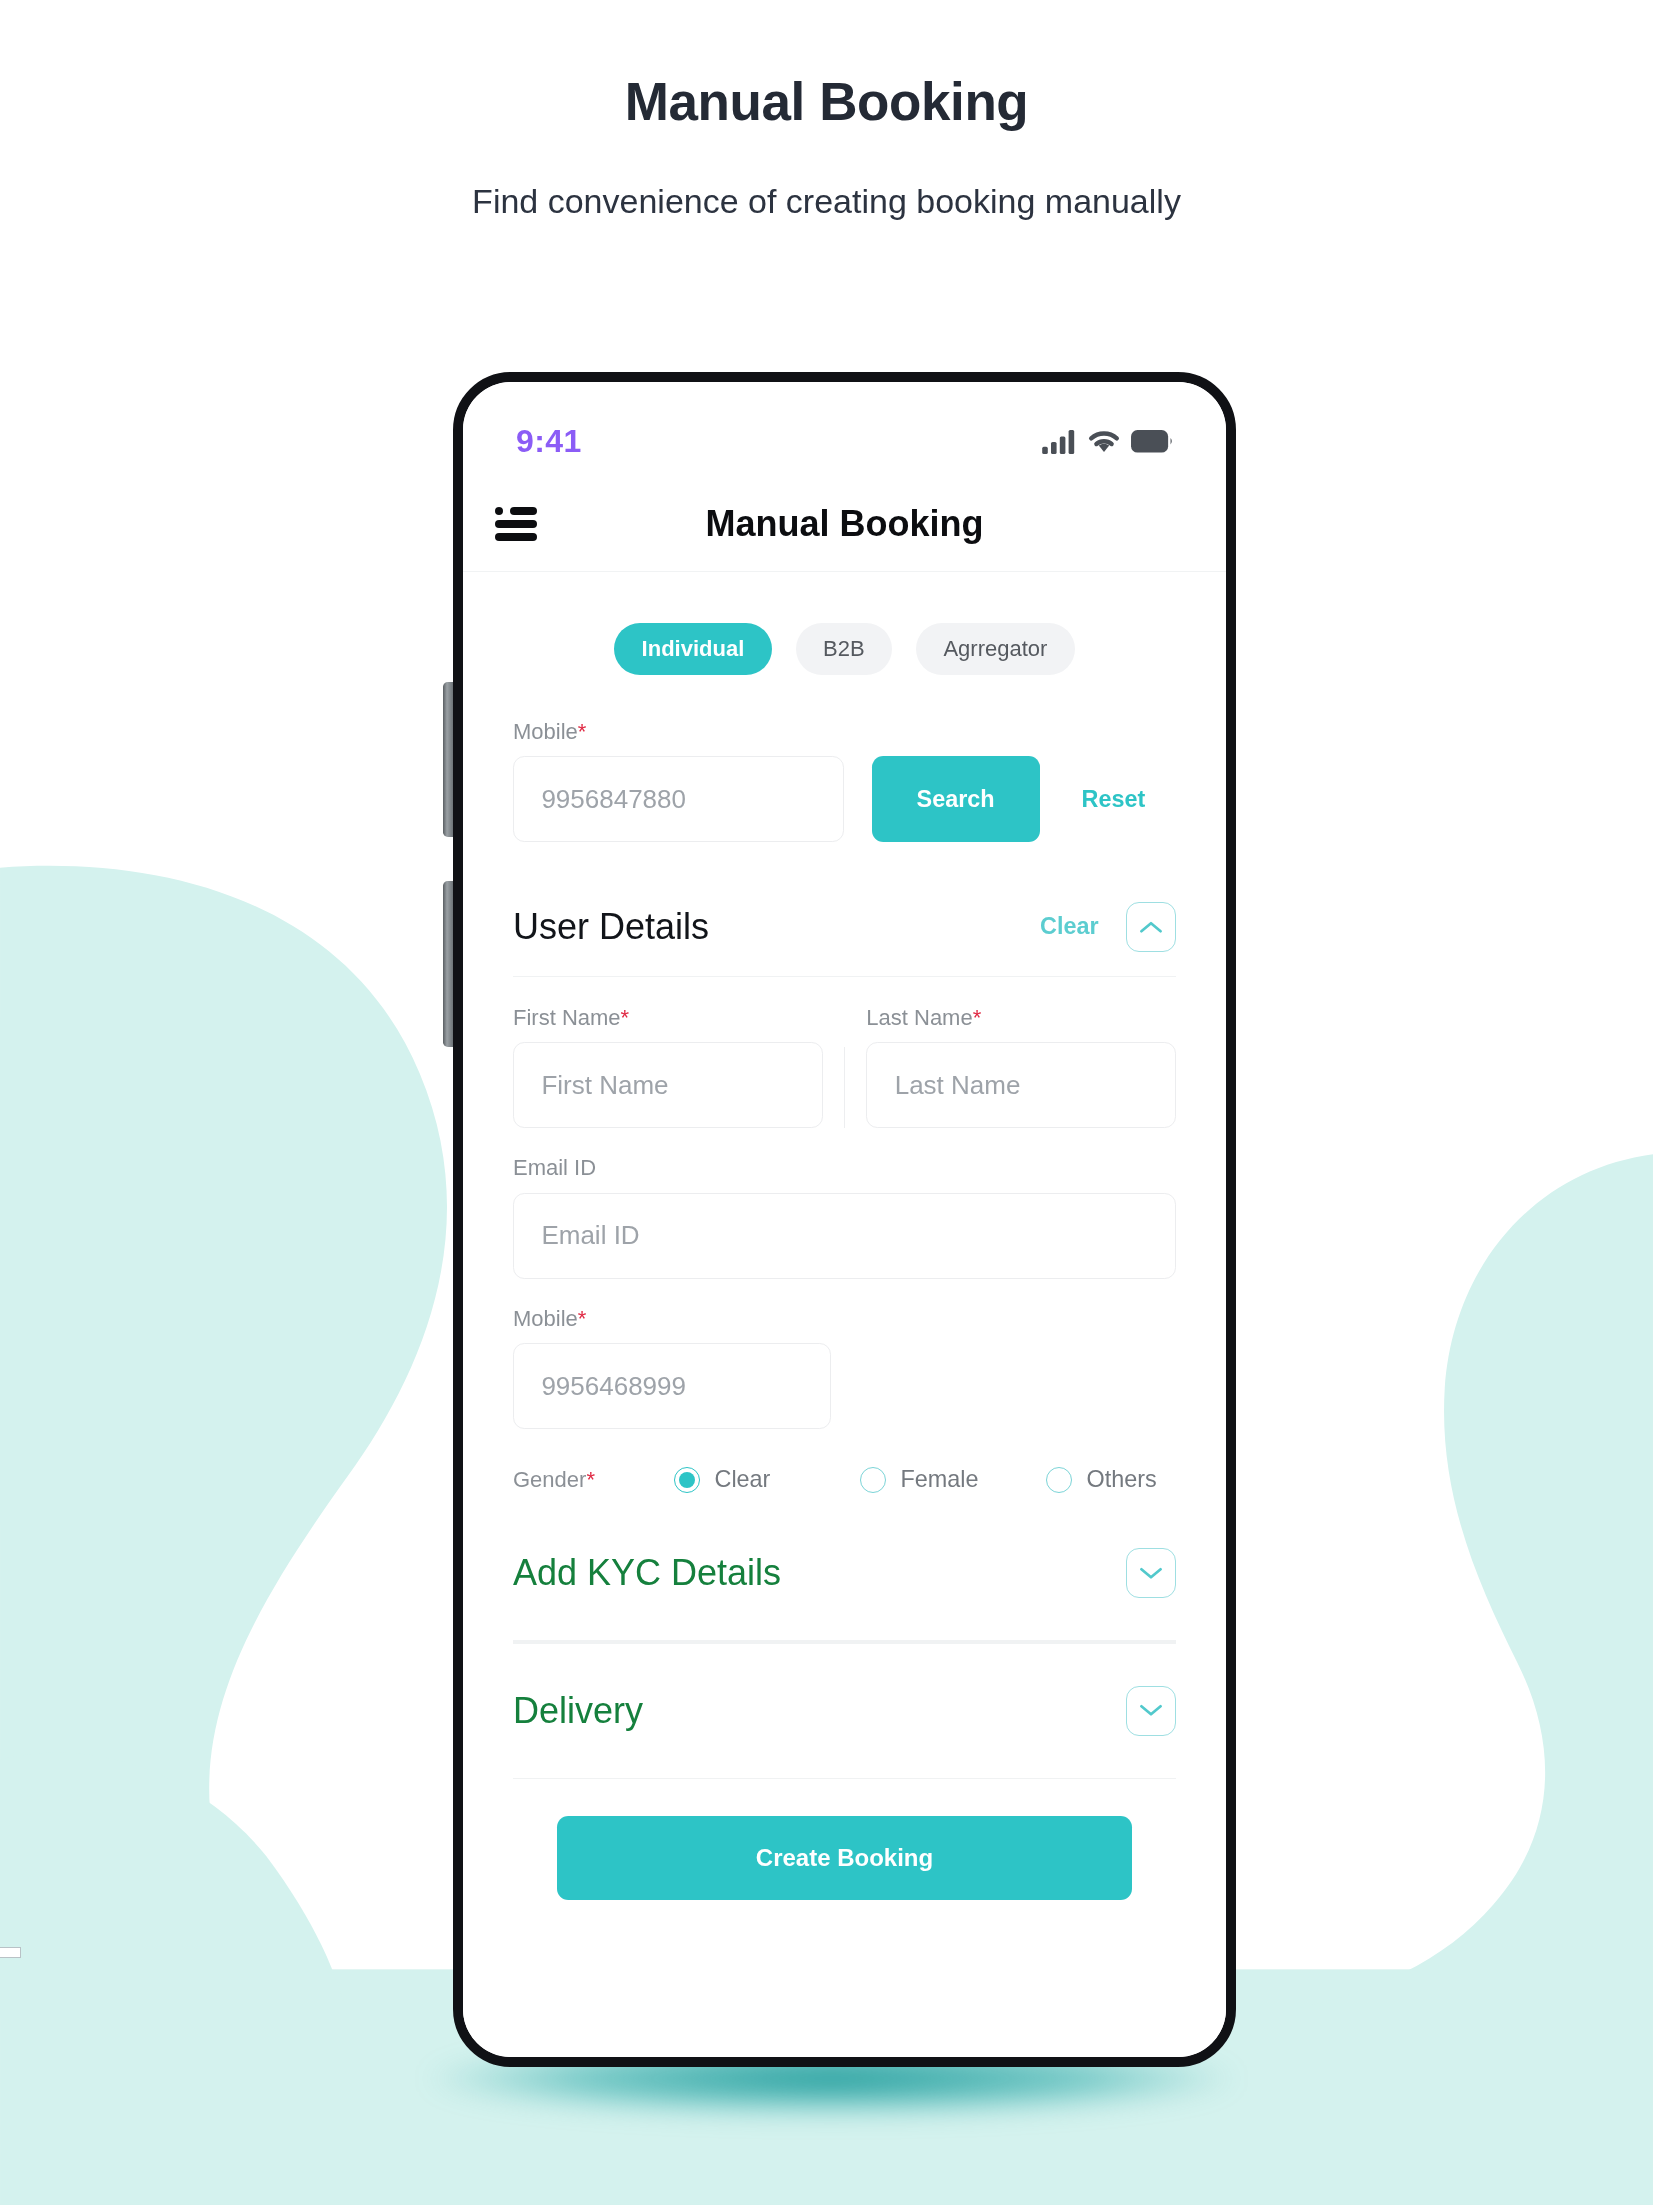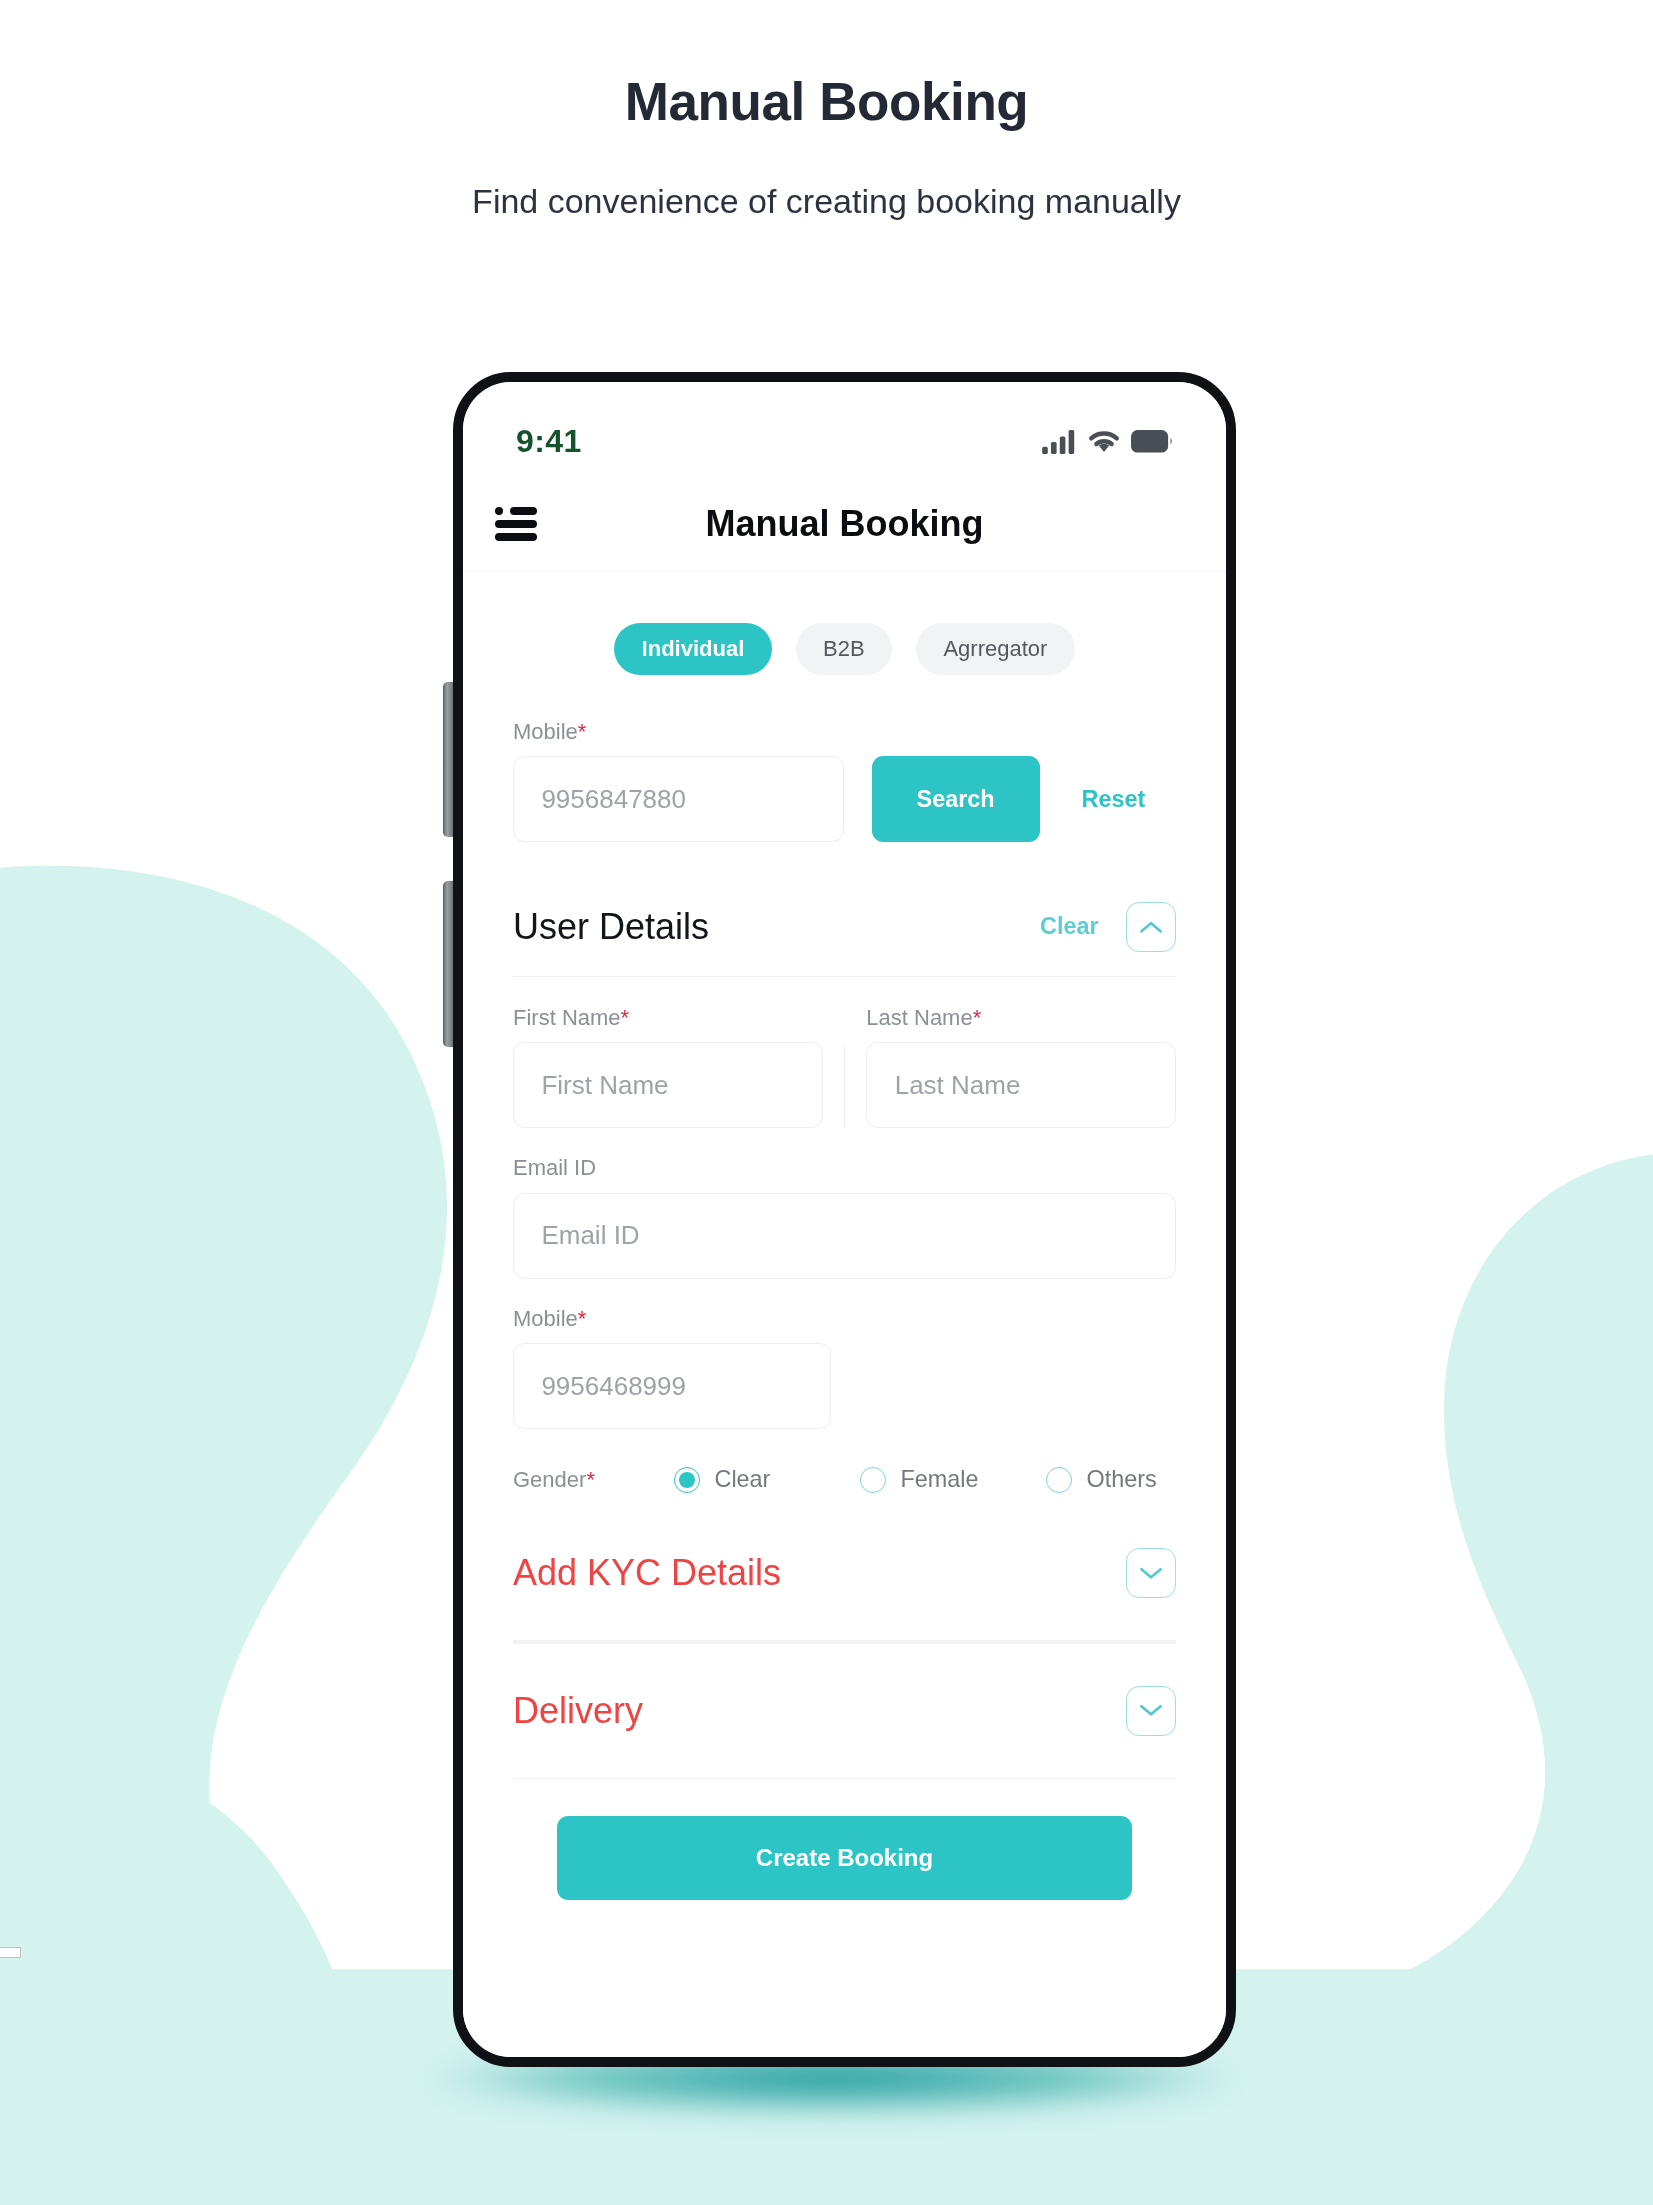--- a/index.html
+++ b/index.html
@@ -83,21 +83,21 @@
   }
 
   
   .status-bar {
     height: 95px;
     display: flex; align-items: center; justify-content: space-between;
     padding: 24px 53px 0 53px;
     flex: none;
   }
   .status-time {
-    font-size: 32px; font-weight: 600; color: #14532d;
+    font-size: 32px; font-weight: 600; color: #8b5cf6;
     letter-spacing: 0.4px;
   }
   .status-icons { display: flex; align-items: center; gap: 11.3px; }
 
   
   .app-header {
     height: 95px; flex: none;
     display: flex; align-items: center;
     padding: 0 32px;
     position: relative;
@@ -221,21 +221,21 @@
   }
   .radio-outer.sel { border-color: #2dc4c6; }
   .radio-dot { width: 16px; height: 16px; border-radius: 50%; background: #2dc4c6; }
   .radio-label { font-size: 23.4px; color: #74797f; }
 
   
   .acc-row {
     display: flex; align-items: center; justify-content: space-between;
     padding: 42px 0 42px 0;
   }
-  .acc-title { font-size: 36px; color: #ef4444; font-weight: 500; }
+  .acc-title { font-size: 36px; color: #15803d; font-weight: 500; }
 
   
   .cta-wrap { padding: 37px 44px 0 44px; }
   .btn-cta {
     height: 84px; background: #2dc4c6; color: #fff;
     border-radius: 11.3px;
     display: flex; align-items: center; justify-content: center;
     font-size: 24px; font-weight: 600;
     cursor: pointer;
   }

